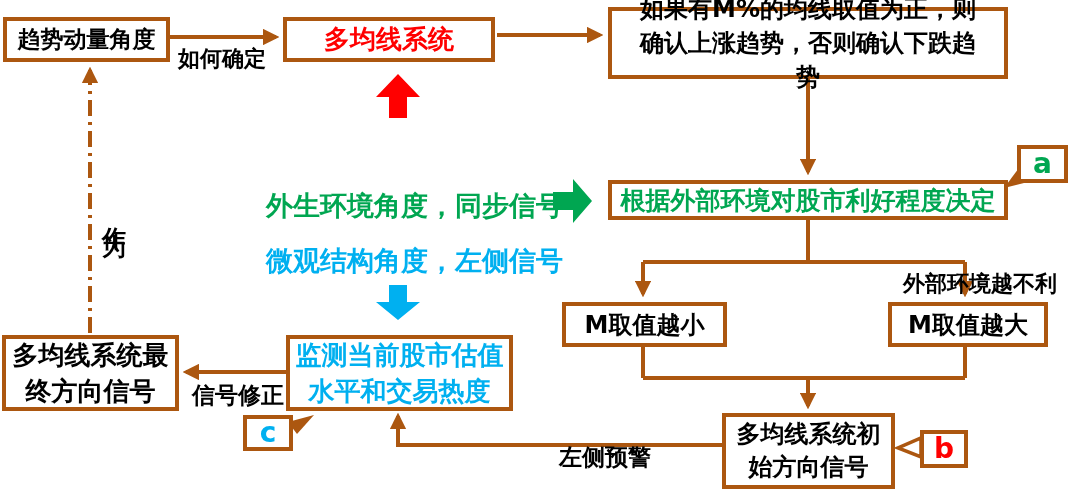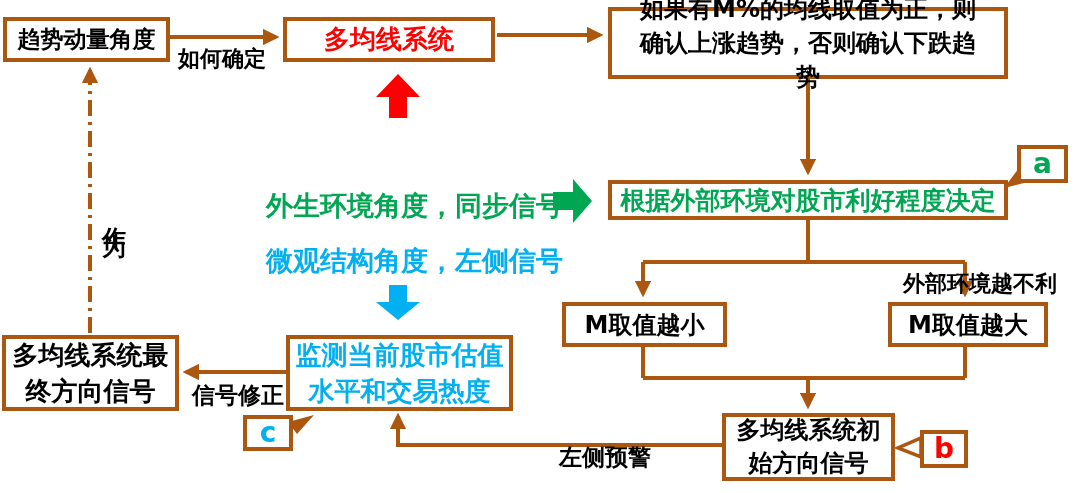--- a/index.html
+++ b/index.html
@@ -74,21 +74,21 @@
   <div class="box red-t" style="left:283px;top:17px;width:212px;height:45px;font-size:26px;">多均线系统</div>
 
   <div class="box" style="left:608px;top:7px;width:400px;height:72px;font-size:24px;line-height:34px;padding:0 18px;">如果有M%的均线取值为正，则确认上涨趋势，否则确认下跌趋势</div>
 
   <div class="box green-t" style="left:608px;top:180px;width:400px;height:40px;font-size:25px;">根据外部环境对股市利好程度决定</div>
 
   <div class="box" style="left:562px;top:302px;width:165px;height:45px;font-size:24px;">M取值越小</div>
 
   <div class="box" style="left:888px;top:302px;width:160px;height:45px;font-size:24px;">M取值越大</div>
 
-  <div class="box" style="left:722px;top:413px;width:173px;height:68px;font-size:24px;line-height:33px;padding:0 10px;">多均线系统初始方向信号</div>
+  <div class="box" style="left:722px;top:413px;width:173px;height:76px;font-size:24px;line-height:33px;padding:0 10px;">多均线系统初始方向信号</div>
 
   <div class="box blue-t" style="left:286px;top:335px;width:227px;height:76px;font-size:26px;line-height:36px;padding:0 4px;">监测当前股市估值水平和交易热度</div>
 
   <div class="box" style="left:2px;top:335px;width:177px;height:76px;font-size:26px;line-height:36px;padding:16px 6px;">多均线系统最终方向信号</div>
 
   <div class="lbl" style="left:172px;top:8px;width:100px;font-size:22px;">如何确定</div>
 
 
 
 

